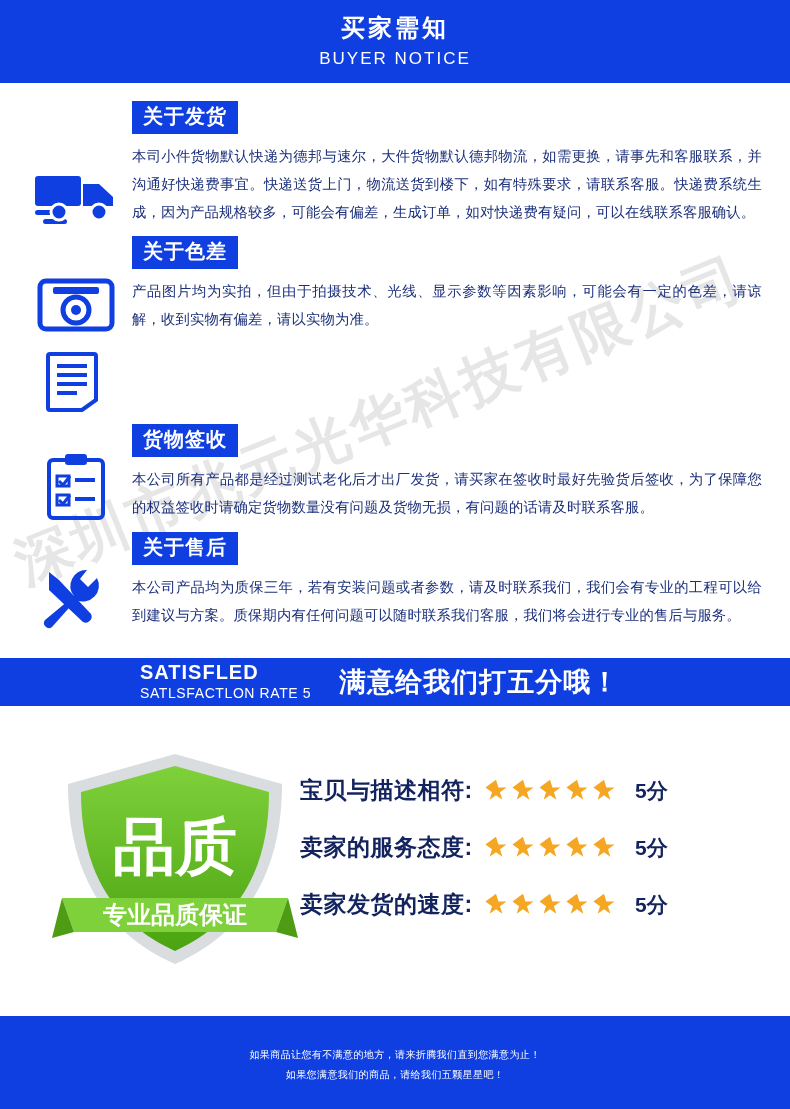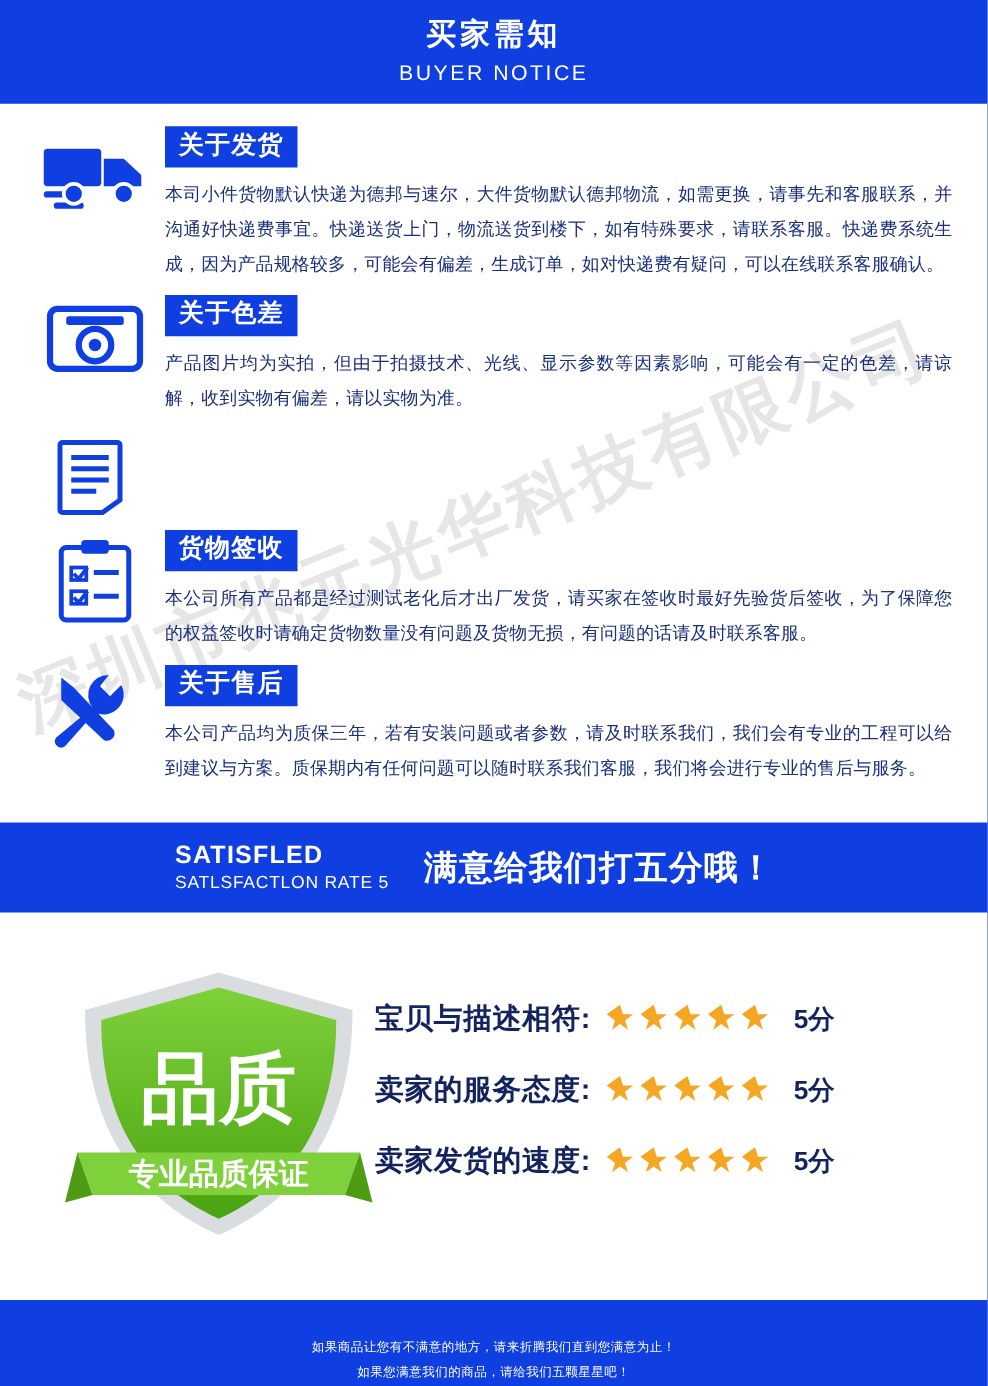--- a/index.html
+++ b/index.html
@@ -35,21 +35,21 @@
     left:-10px;top:300px;
     transform:rotate(-22deg);
     font-size:56px;
     color:rgba(140,140,140,0.22);
     font-weight:bold;
     white-space:nowrap;
     letter-spacing:4px;
     pointer-events:none;
   }
   .rows{position:relative;z-index:2;padding:18px 20px 0 20px;}
-  .row{display:flex;align-items:flex-start;margin-bottom:10px;}
+  .row{display:flex;align-items:flex-end;margin-bottom:10px;}
   .icon-cell{
     width:112px;min-width:112px;
     display:flex;justify-content:center;align-items:flex-start;
     padding-top:6px;
   }
   .content-cell{flex:1;padding-right:8px;}
   .tag{
     display:inline-block;
     background:#0f3fe0;
     color:#ffffff;
@@ -64,21 +64,21 @@
     color:#1b2f7a;
     font-size:14.3px;
     line-height:1.95;
     text-align:justify;
     letter-spacing:.2px;
   }
   .row.compact .body-text{margin-top:8px;}
 
   
   .banner{
-    height:72px;background:#0f3fe0;display:flex;align-items:center;
+    height:48px;background:#0f3fe0;display:flex;align-items:center;
     padding-left:140px;box-sizing:border-box;
   }
   .banner .en-block{color:#ffffff;line-height:1.05;}
   .banner .en-big{font-size:20px;font-weight:bold;letter-spacing:1px;}
   .banner .en-small{font-size:14px;letter-spacing:.6px;margin-top:3px;}
   .banner .cn-big{
     color:#ffffff;font-size:27px;font-weight:bold;margin-left:28px;letter-spacing:1px;
   }
 
   

